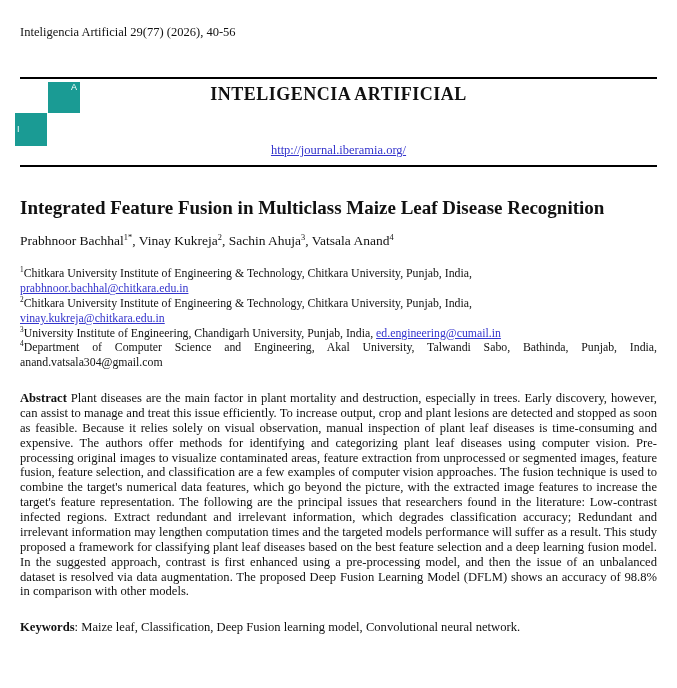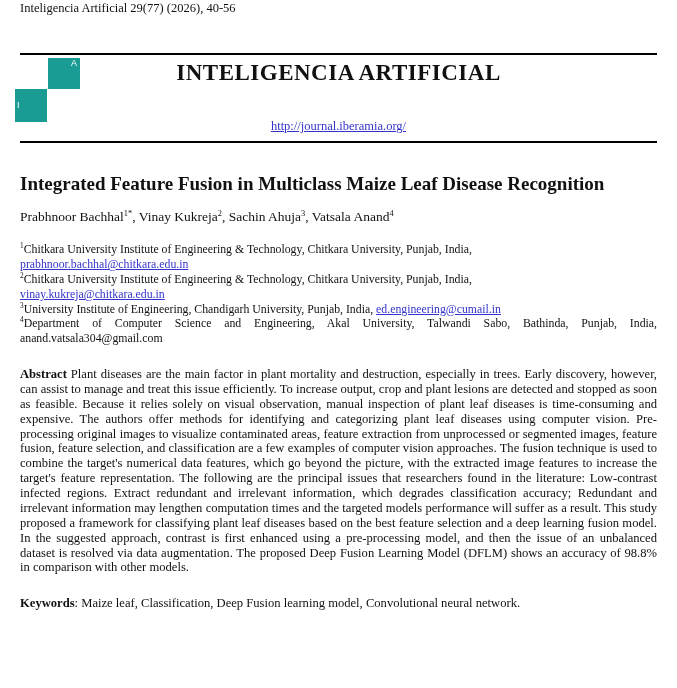--- a/index.html
+++ b/index.html
@@ -7,36 +7,36 @@
     position: relative;
     width: 677px;
     height: 688px;
     box-sizing: border-box;
     padding: 0 20px;
     background: #ffffff;
     font-family: "Liberation Serif", "DejaVu Serif", serif;
     color: #111111;
     overflow: hidden;
   }
-  .journal-ref { padding-top: 0; font-size: 12.5px; line-height: 1.28; }
+  .journal-ref { padding-top: 24px; font-size: 12.5px; line-height: 1.28; }
   .masthead {
     position: relative;
     margin-top: 37px;
     height: 74px;
     border-top: 2px solid #000;
     border-bottom: 2px solid #000;
     display: flex;
     flex-direction: column;
     align-items: center;
     justify-content: space-between;
     padding: 5px 0 7px 0;
   }
   .journal-title {
     margin: 0;
-    font-size: 23px;
+    font-size: 18px;
     font-weight: bold;
     letter-spacing: 0.5px;
   }
   .journal-url {
     font-size: 12.5px;
     color: #3333cc;
     text-decoration: underline;
   }
   .logo { position: absolute; left: -5px; top: 3px; width: 66px; height: 65px; }
   .logo-sq { position: absolute; background: #1a9b94; }

